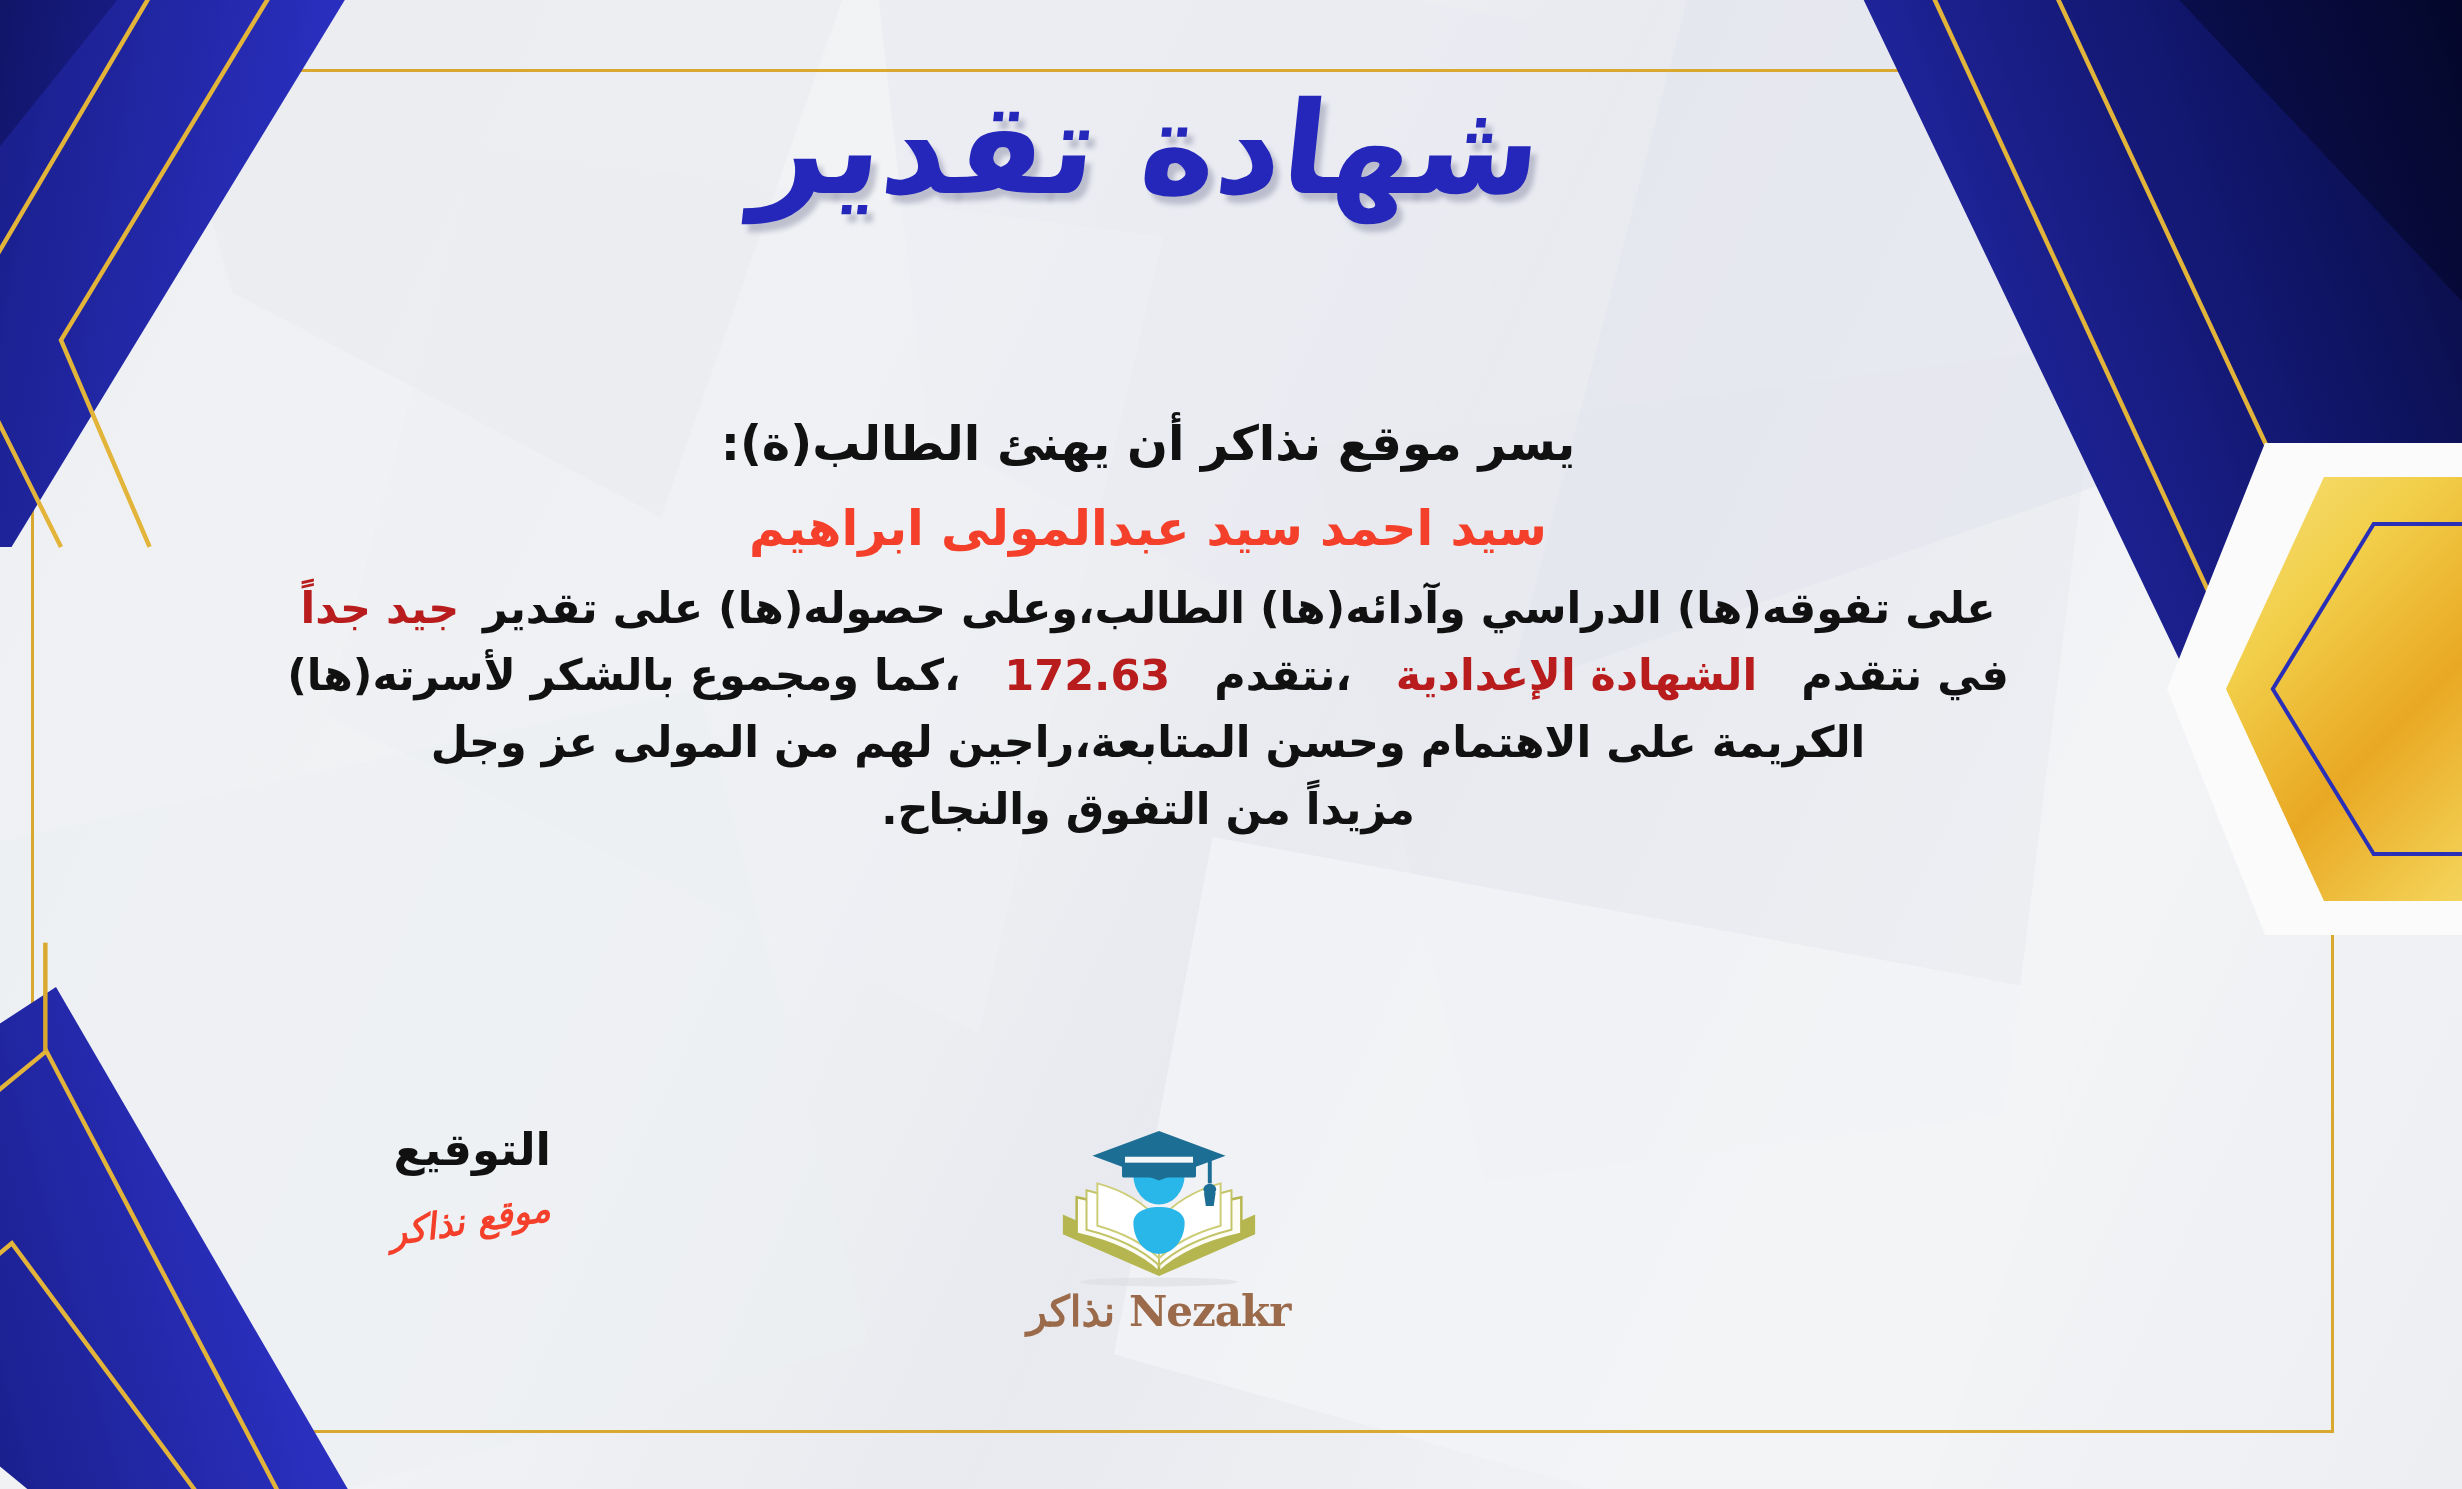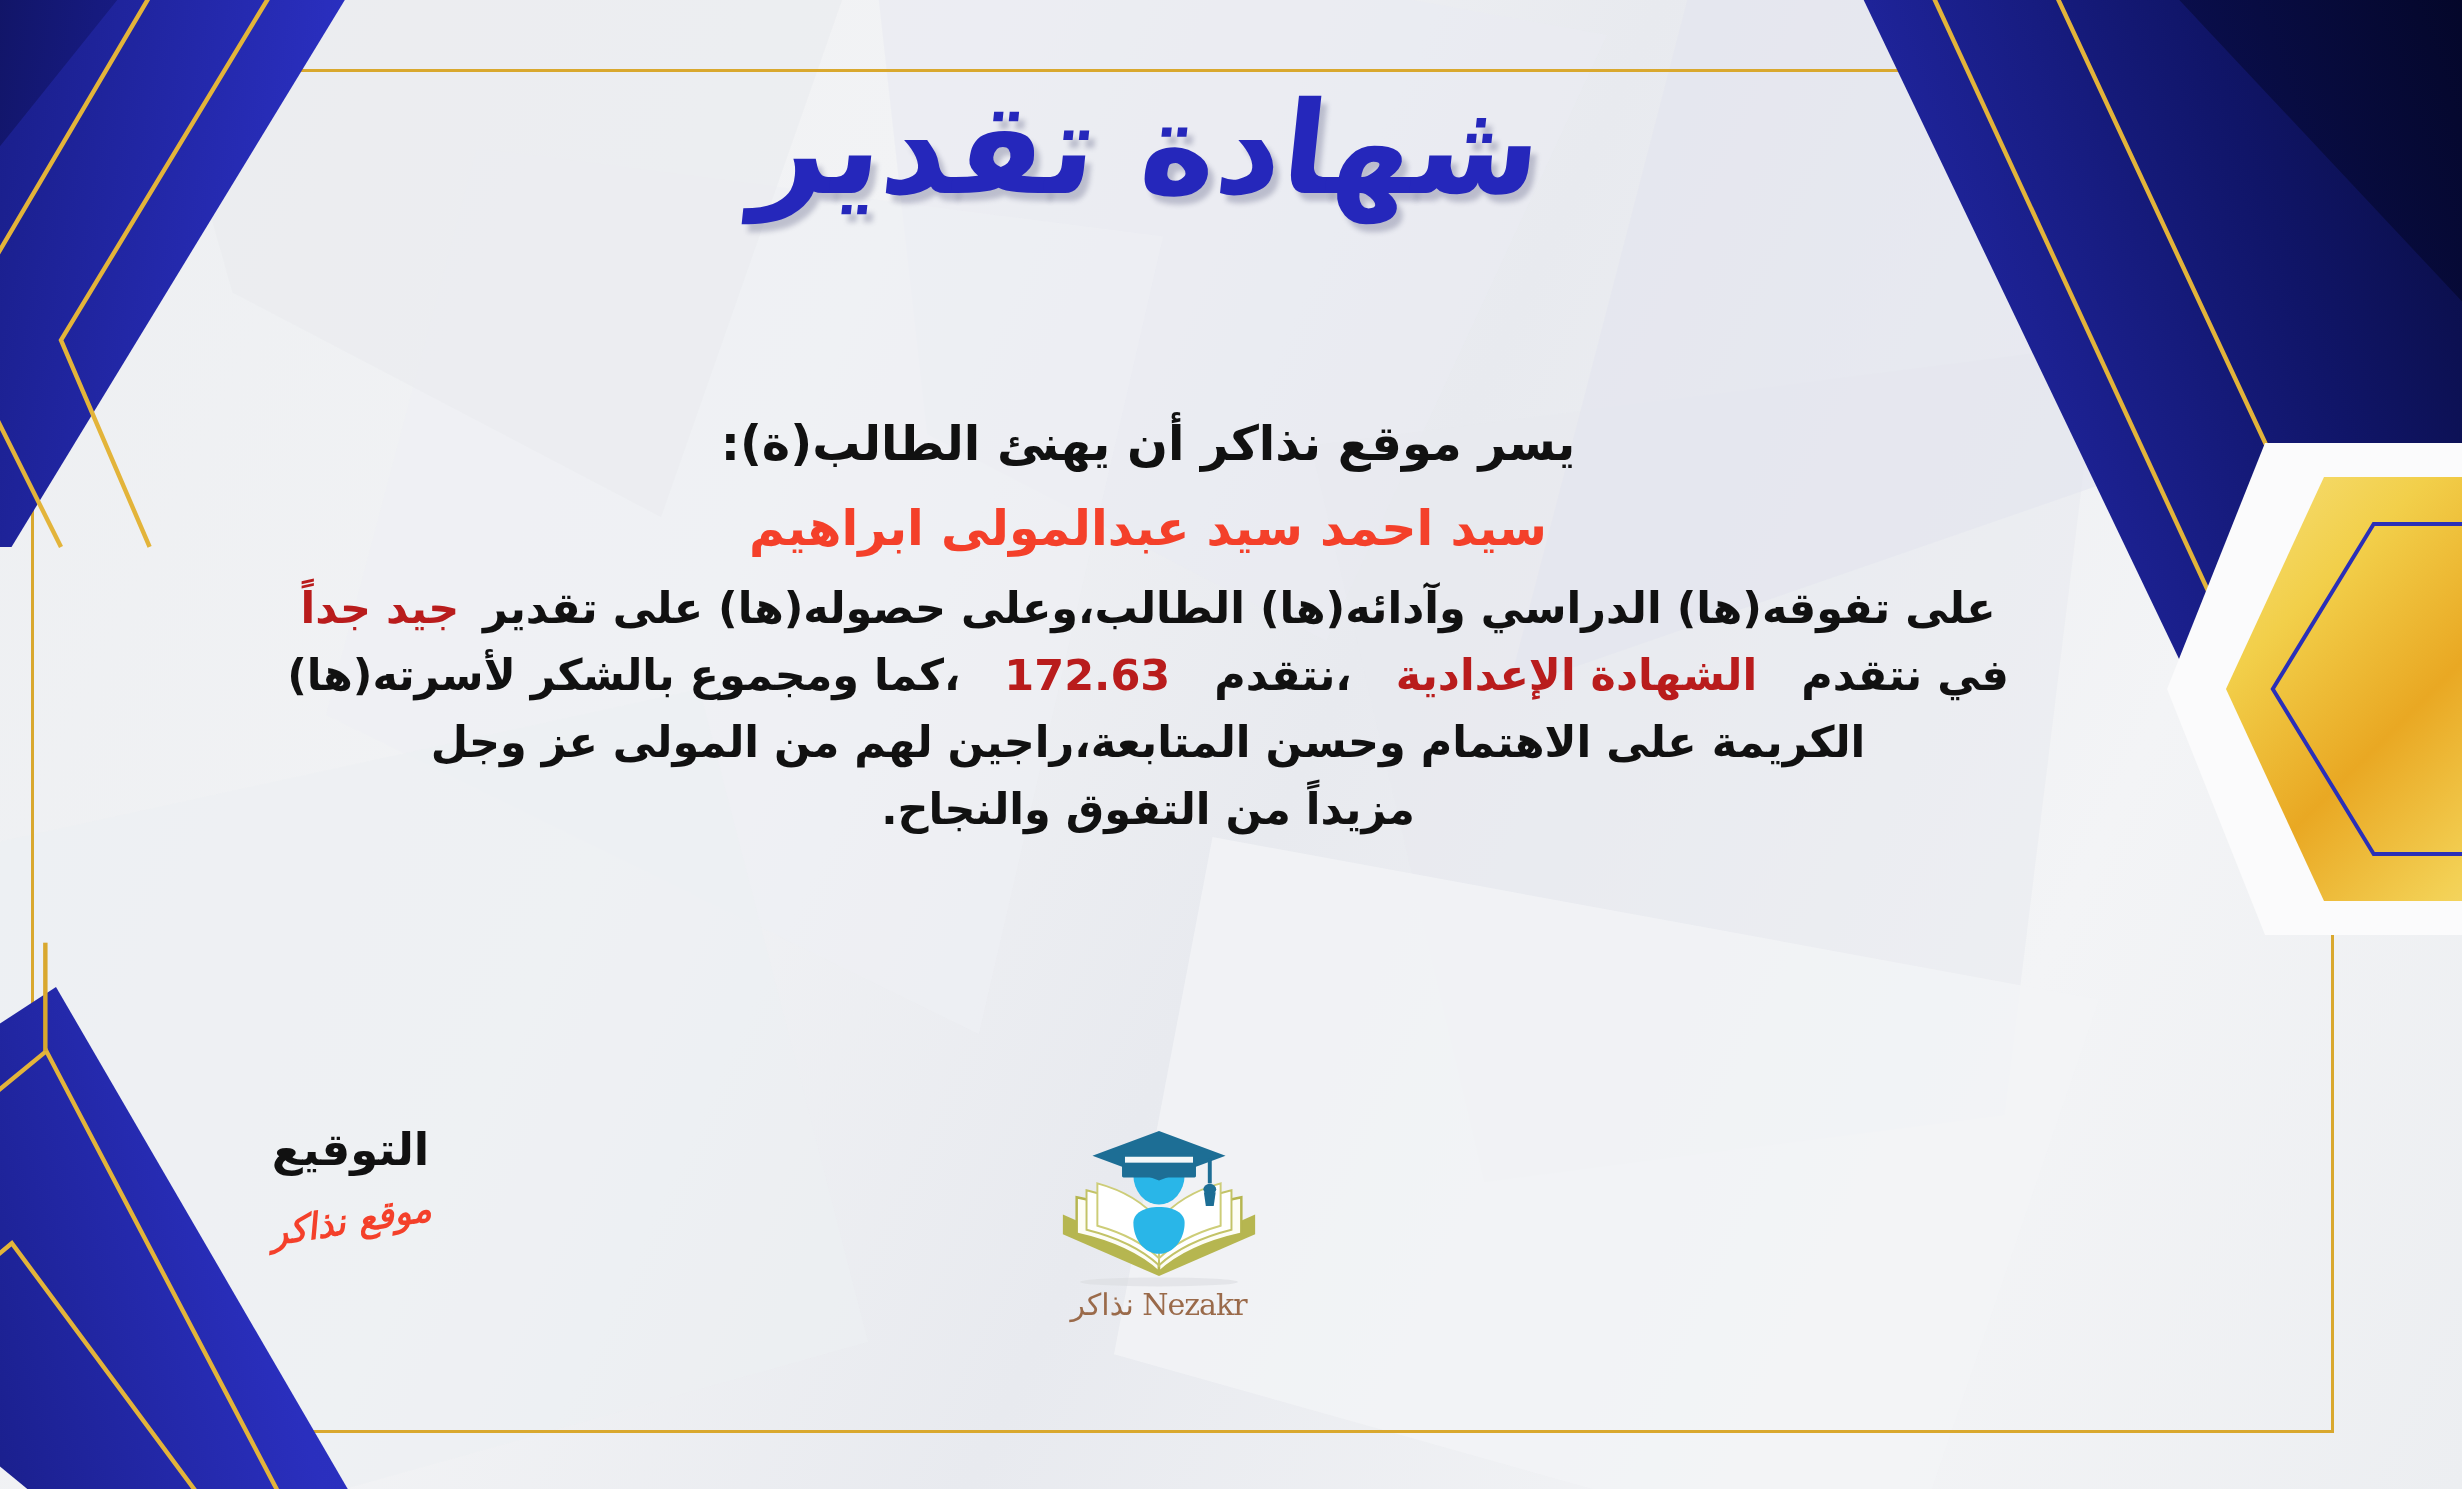--- a/index.html
+++ b/index.html
@@ -134,24 +134,23 @@
   .l-body2{font-size:43px;font-weight:600;margin-bottom:5.9px;}
   .l-body3{font-size:43px;font-weight:600;margin-bottom:5.9px;}
   .l-body4{font-size:43px;font-weight:600;}
   .red{color:#b91c1c;}
   .sp{display:inline-block;width:23.6px;}
   .sp-lg{display:inline-block;width:44px;}
 
   
   .sig-block{
     position:absolute;
-    left:344px;
+    left:372px;
     top:1123px;
     width:345px;
-    text-align:center;
     direction:rtl;
   }
   .sig-label{font-size:45px;font-weight:700;color:#111;}
   .sig-hand{
     margin-top:22.7px;
     font-family:"DejaVu Serif","Liberation Serif",serif;
     font-size:36px;
     color:#f4402a;
     transform:rotate(-9deg);
     display:inline-block;
@@ -163,22 +162,22 @@
   .logo{
     position:absolute;
     left:1147px;
     top:1128px;
     width:355px;
     text-align:center;
   }
   .logo-mark{width:212px;height:163px;margin:0 auto;display:block;}
   .logo-word{
     margin-top:-3.9px;
-    font-size:30px;
-    font-weight:400;
+    font-size:42px;
+    font-weight:700;
     color:#9a6a4a;
     letter-spacing:-1px;
     font-family:"DejaVu Serif","Liberation Serif",serif;
     direction:rtl;
   }
 </style>
 </head>
 <body>
 
 <div class="stage">

